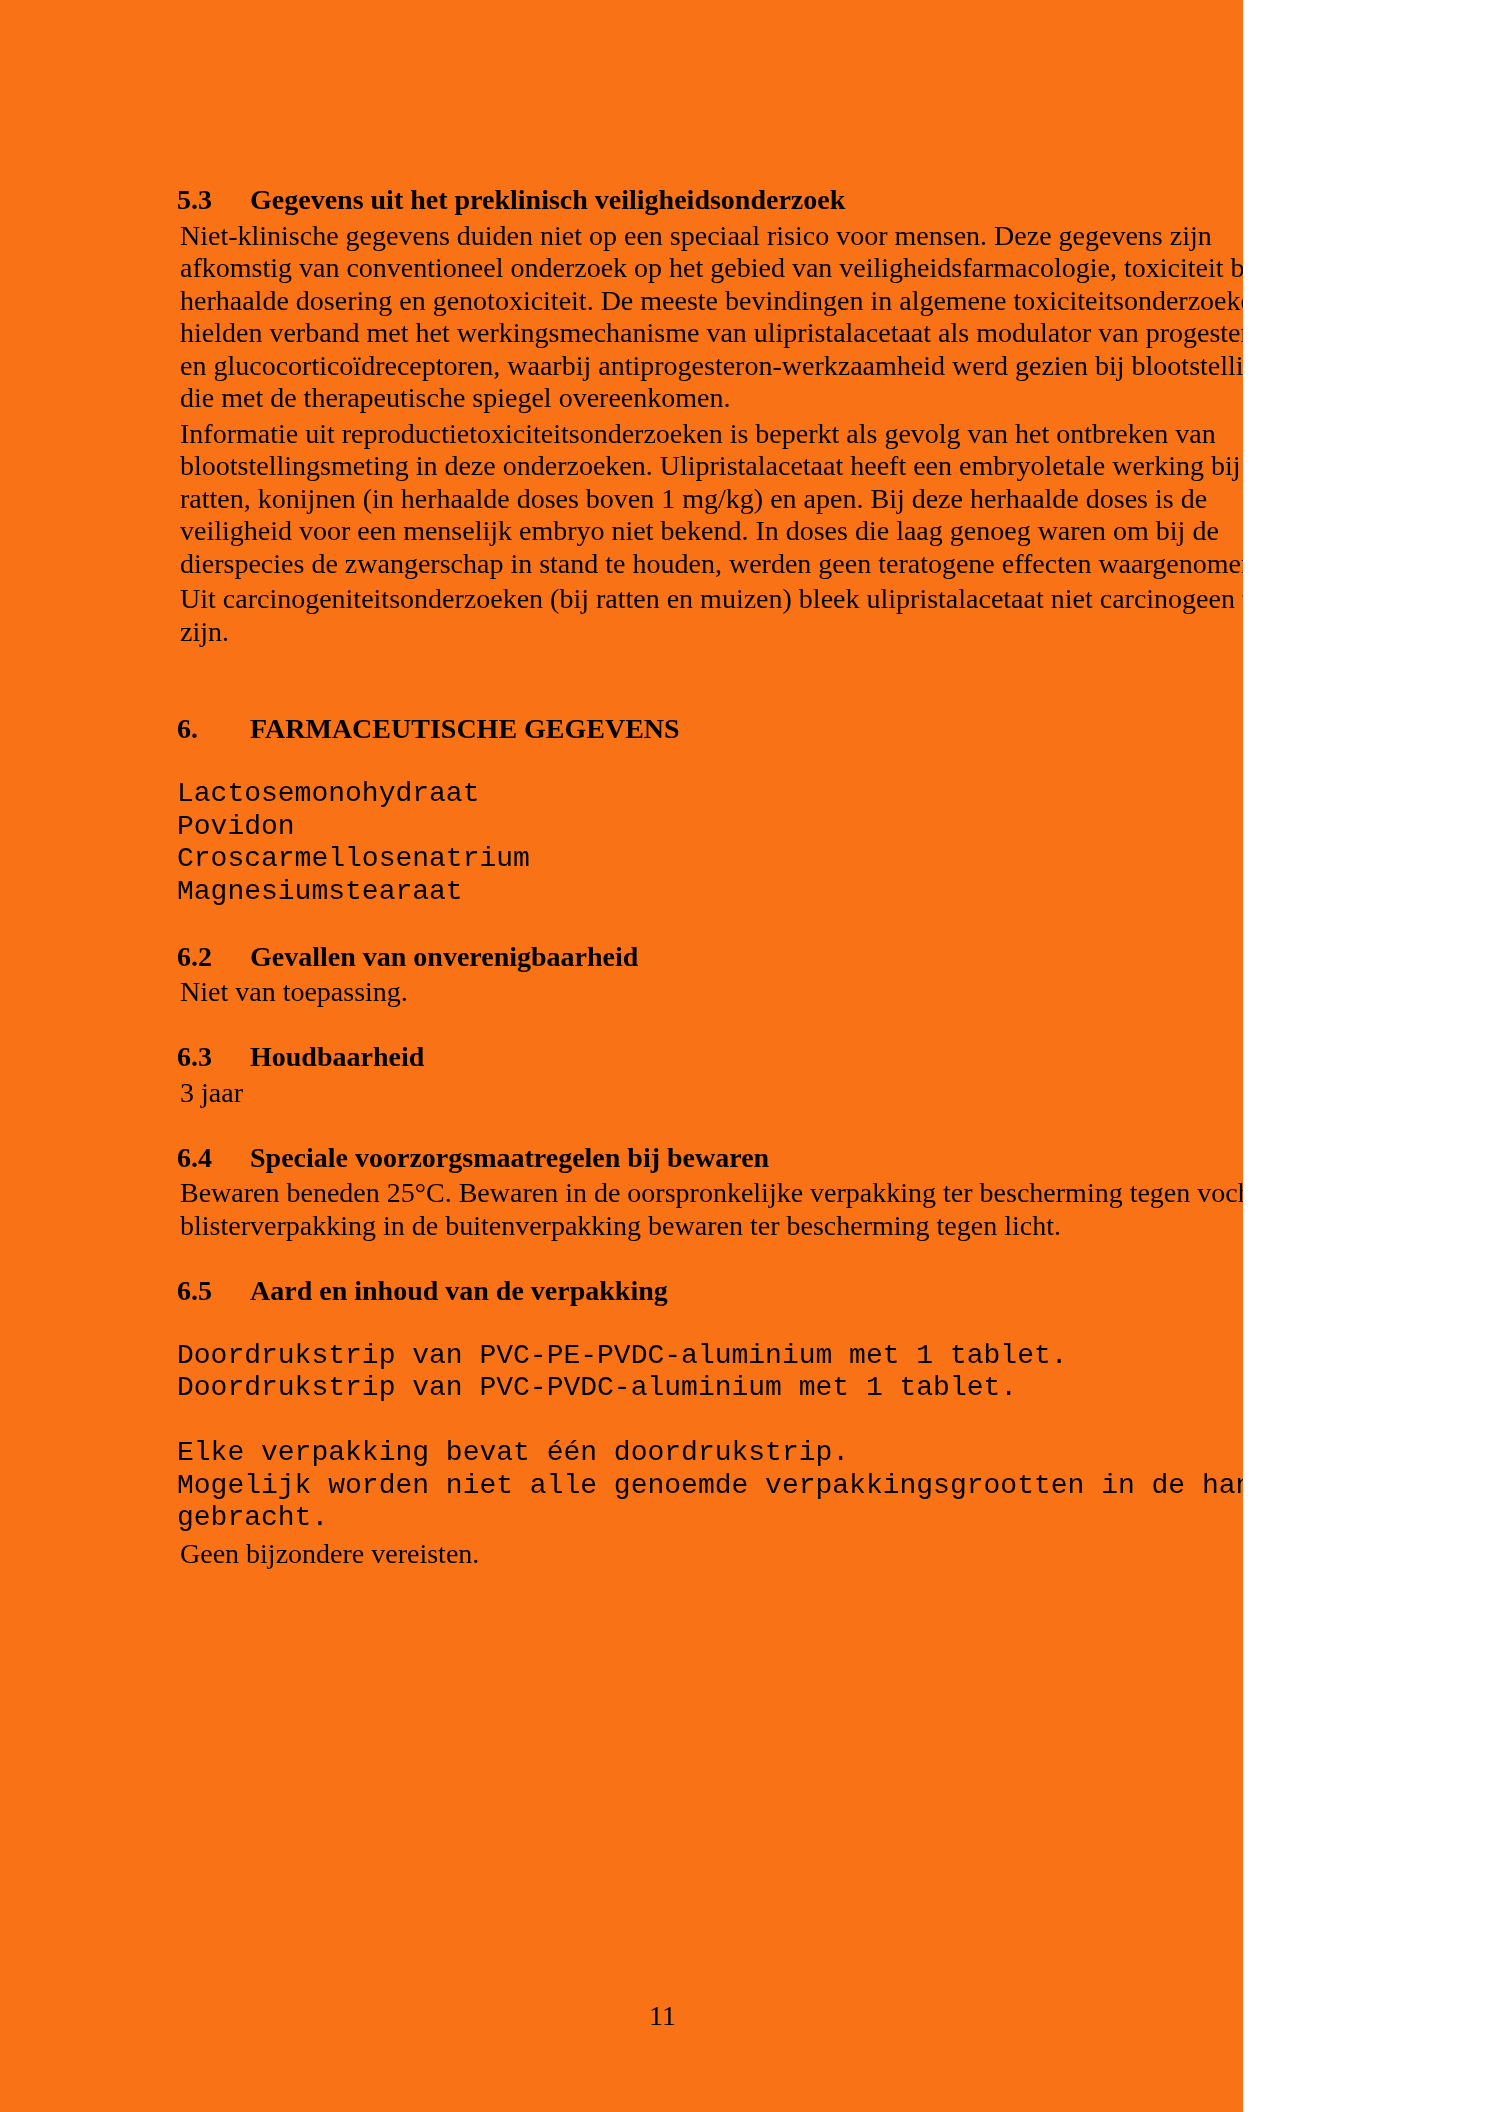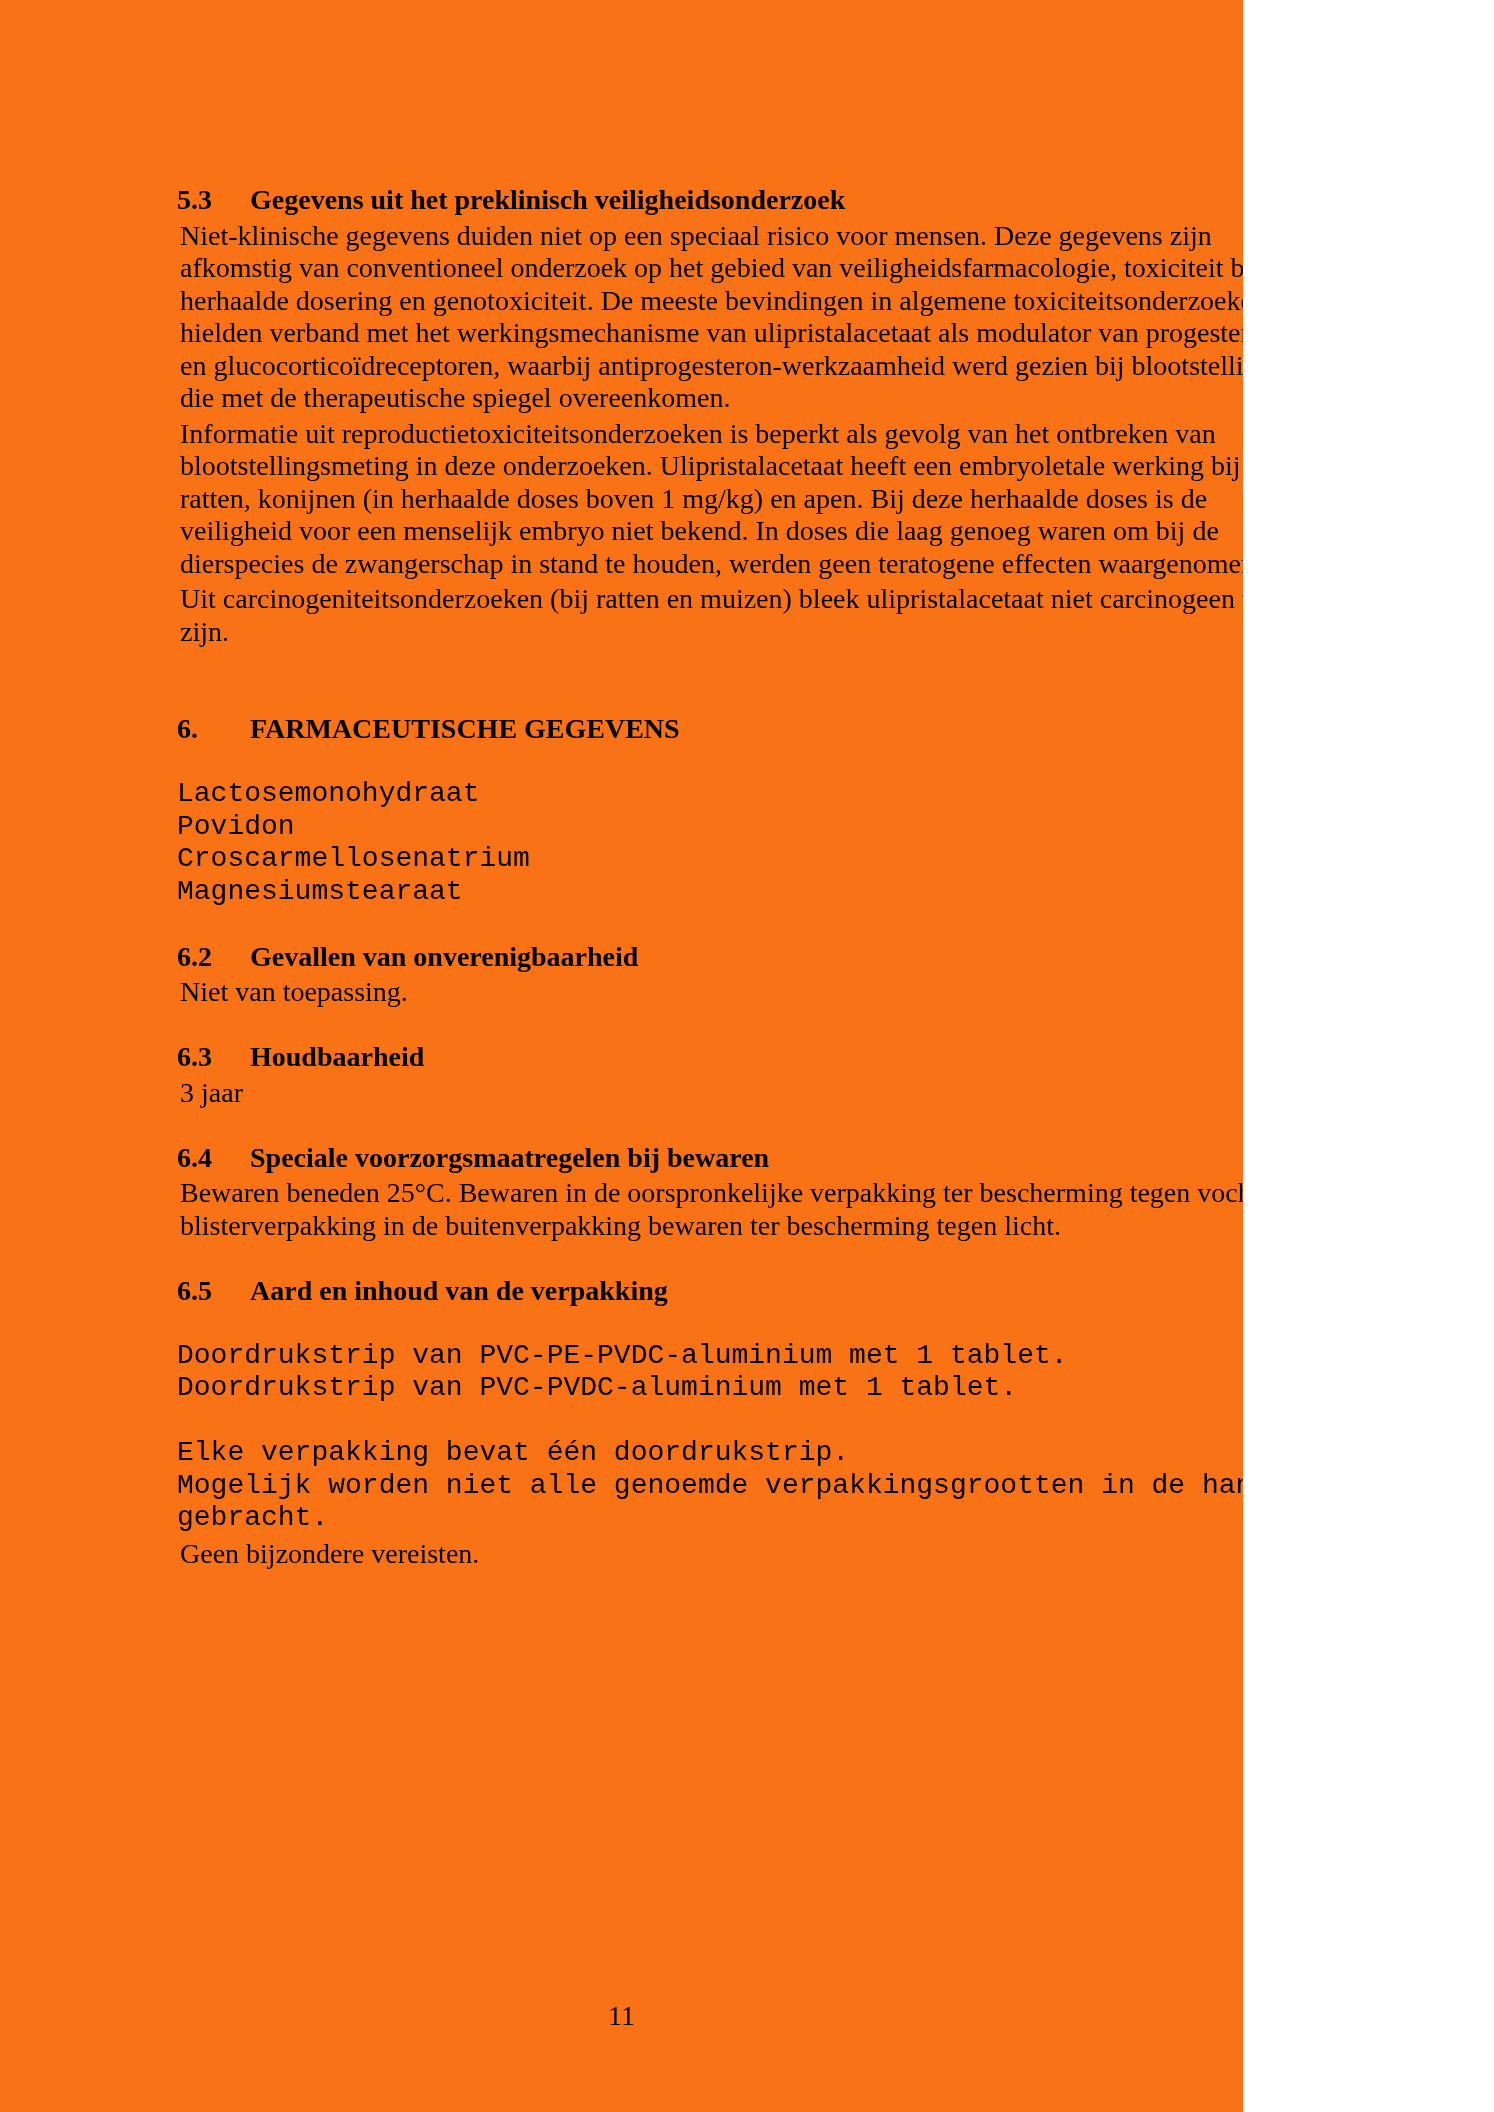--- a/index.html
+++ b/index.html
@@ -48,20 +48,21 @@
   .footer {
     position: absolute;
     top: 2000px;
     left: 0;
     width: 100%;
     text-align: center;
     font-family: "Liberation Serif", serif;
     font-size: 28px;
     line-height: 32.5px;
     color: #000000;
+    padding-left: 41px;
   }
 </style>
 </head>
 <body>
 
 <div class="page">
   <div class="content">
 
     <div class="heading">
       <span class="num">5.3</span>

